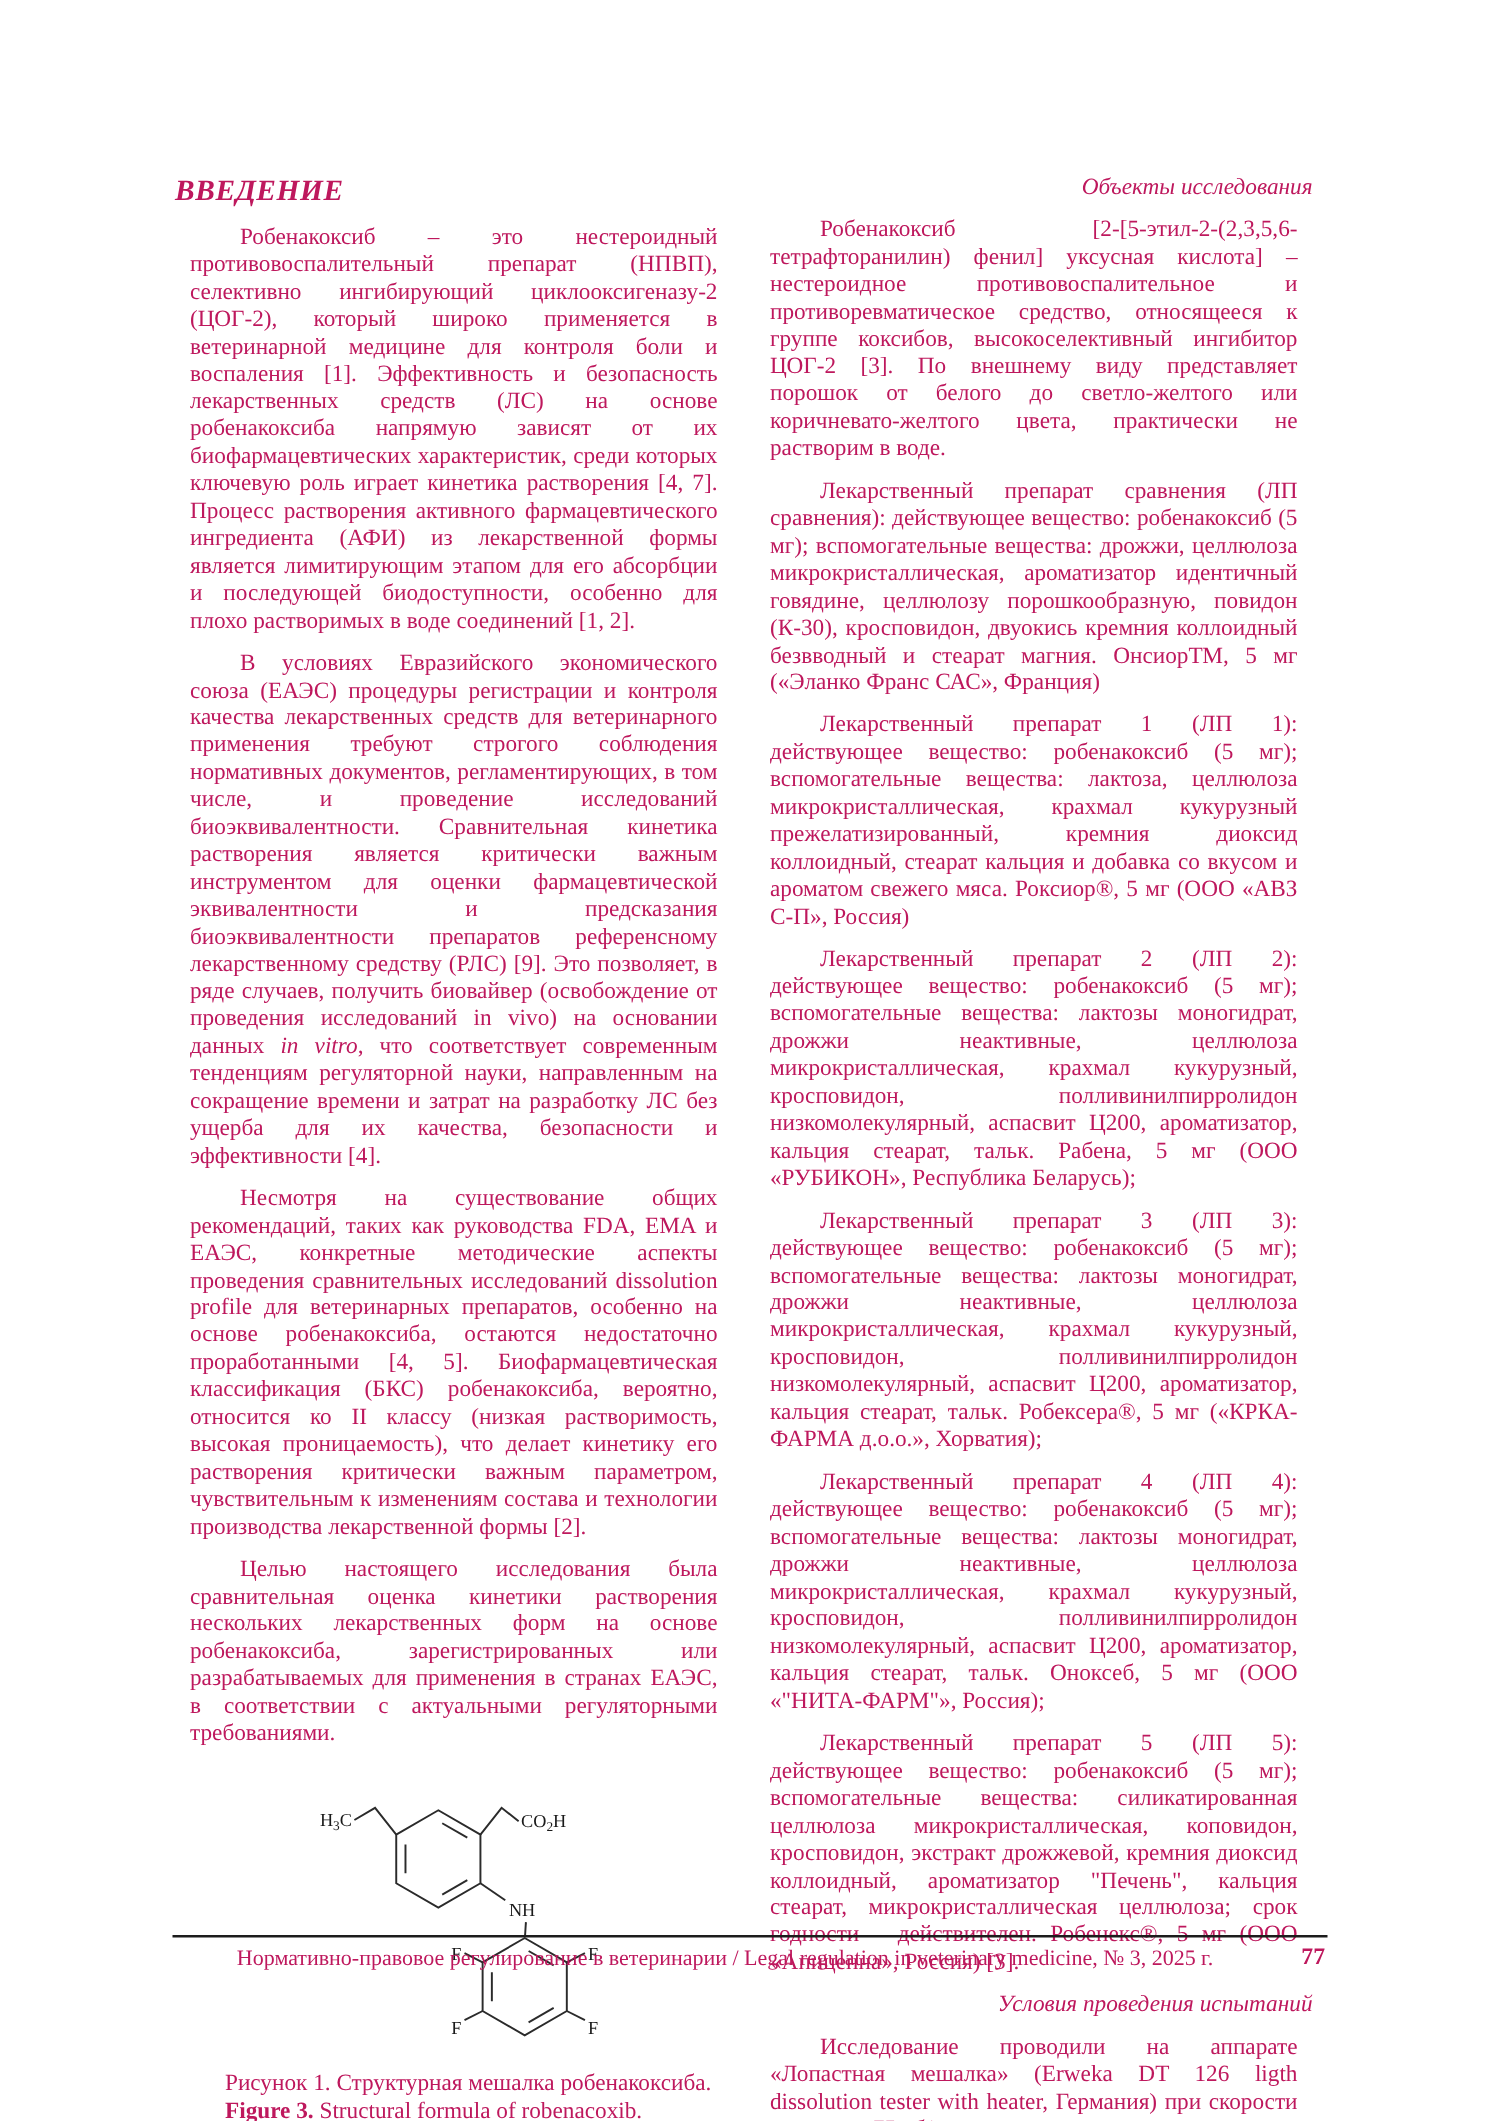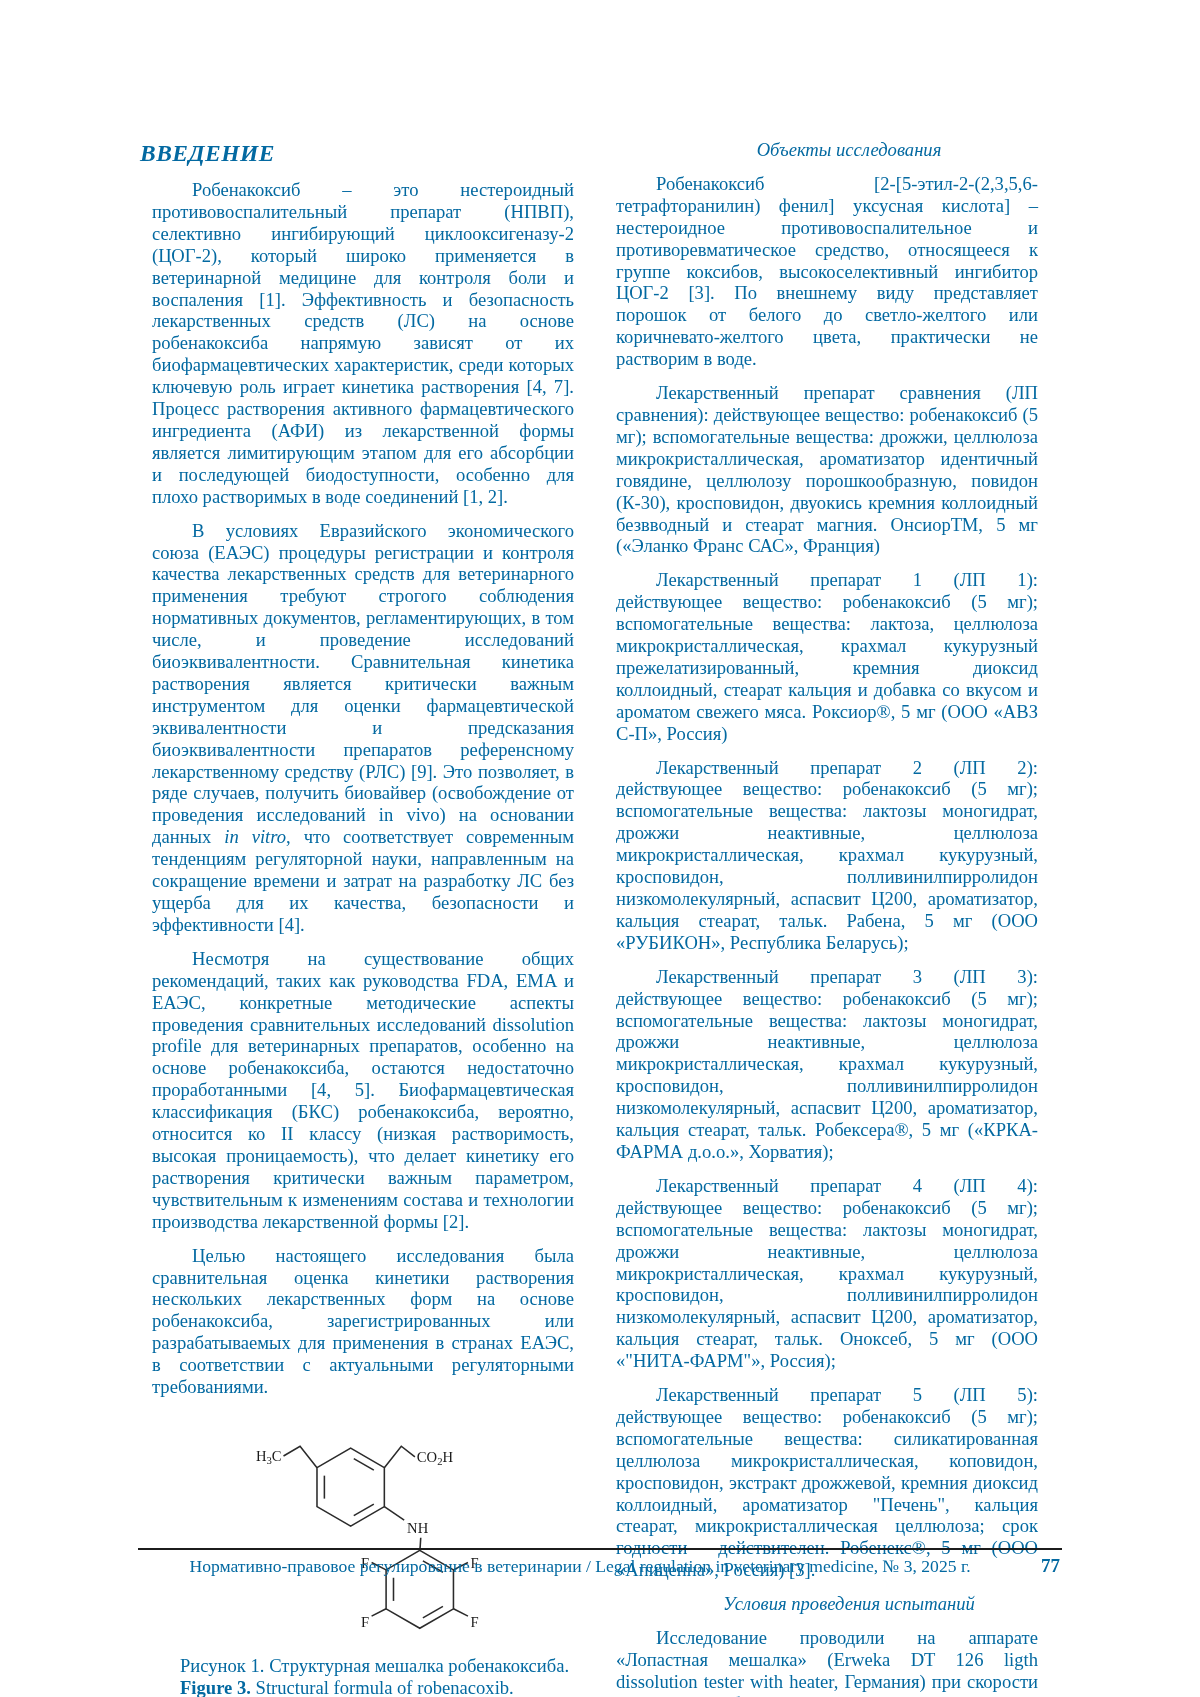--- a/index.html
+++ b/index.html
@@ -1,29 +1,29 @@
 <!DOCTYPE html>
 <html lang="ru"><head>
 <meta charset="utf-8">
 <style>
   html,body{margin:0;padding:0;background:#ffffff;}
   .page{
     position:relative;width:1200px;height:1697px;background:#ffffff;
-    font-family:"Liberation Serif", serif;color:#0369a1;overflow:hidden;
+    font-family:"Liberation Serif", serif;color:#be185d;overflow:hidden;
   }
   .col{position:absolute;top:139px;width:446px;text-align:justify;}
   .col-left{left:140px;}
   .col-right{left:604px;}
   .body-p{font-size:18.6px;line-height:21.9px;margin:12px;text-indent:40px;}
   .h-main{
     font-size:23.5px;font-weight:700;font-style:italic;letter-spacing:.5px;
     margin:0 0 3px 0;line-height:28px;text-align:left;
   }
   .h-main.mm{margin-top:3px;}
-  .subhead{font-size:18.6px;line-height:21.9px;font-style:italic;margin:0;text-indent:44px;text-align:center;}
+  .subhead{font-size:18.6px;line-height:21.9px;font-style:italic;margin:0;text-indent:44px;text-align:right;}
   .figure-wrap{text-align:center;margin:16px 0 8px 24px;}
   .figure-wrap svg{display:inline-block;}
   .caption p{margin:0;}
   .footer{position:absolute;left:138px;top:1548px;width:924px;}
   .footer-rule{border:0;border-top:2px solid #1c1c1c;margin:0 0 5px 0;}
   .footer-row{position:relative;font-size:17.6px;line-height:22px;text-align:center;}
   .footer-journal{display:inline-block;padding-right:40px;}
   .footer-page{position:absolute;right:2px;top:0;font-weight:700;font-size:19px;}
   .struct{stroke:#2b2b2b;stroke-width:1.6;fill:none;}
   .atom{font-family:"Liberation Serif", serif;font-size:15px;fill:#1a1a1a;stroke:none;}

